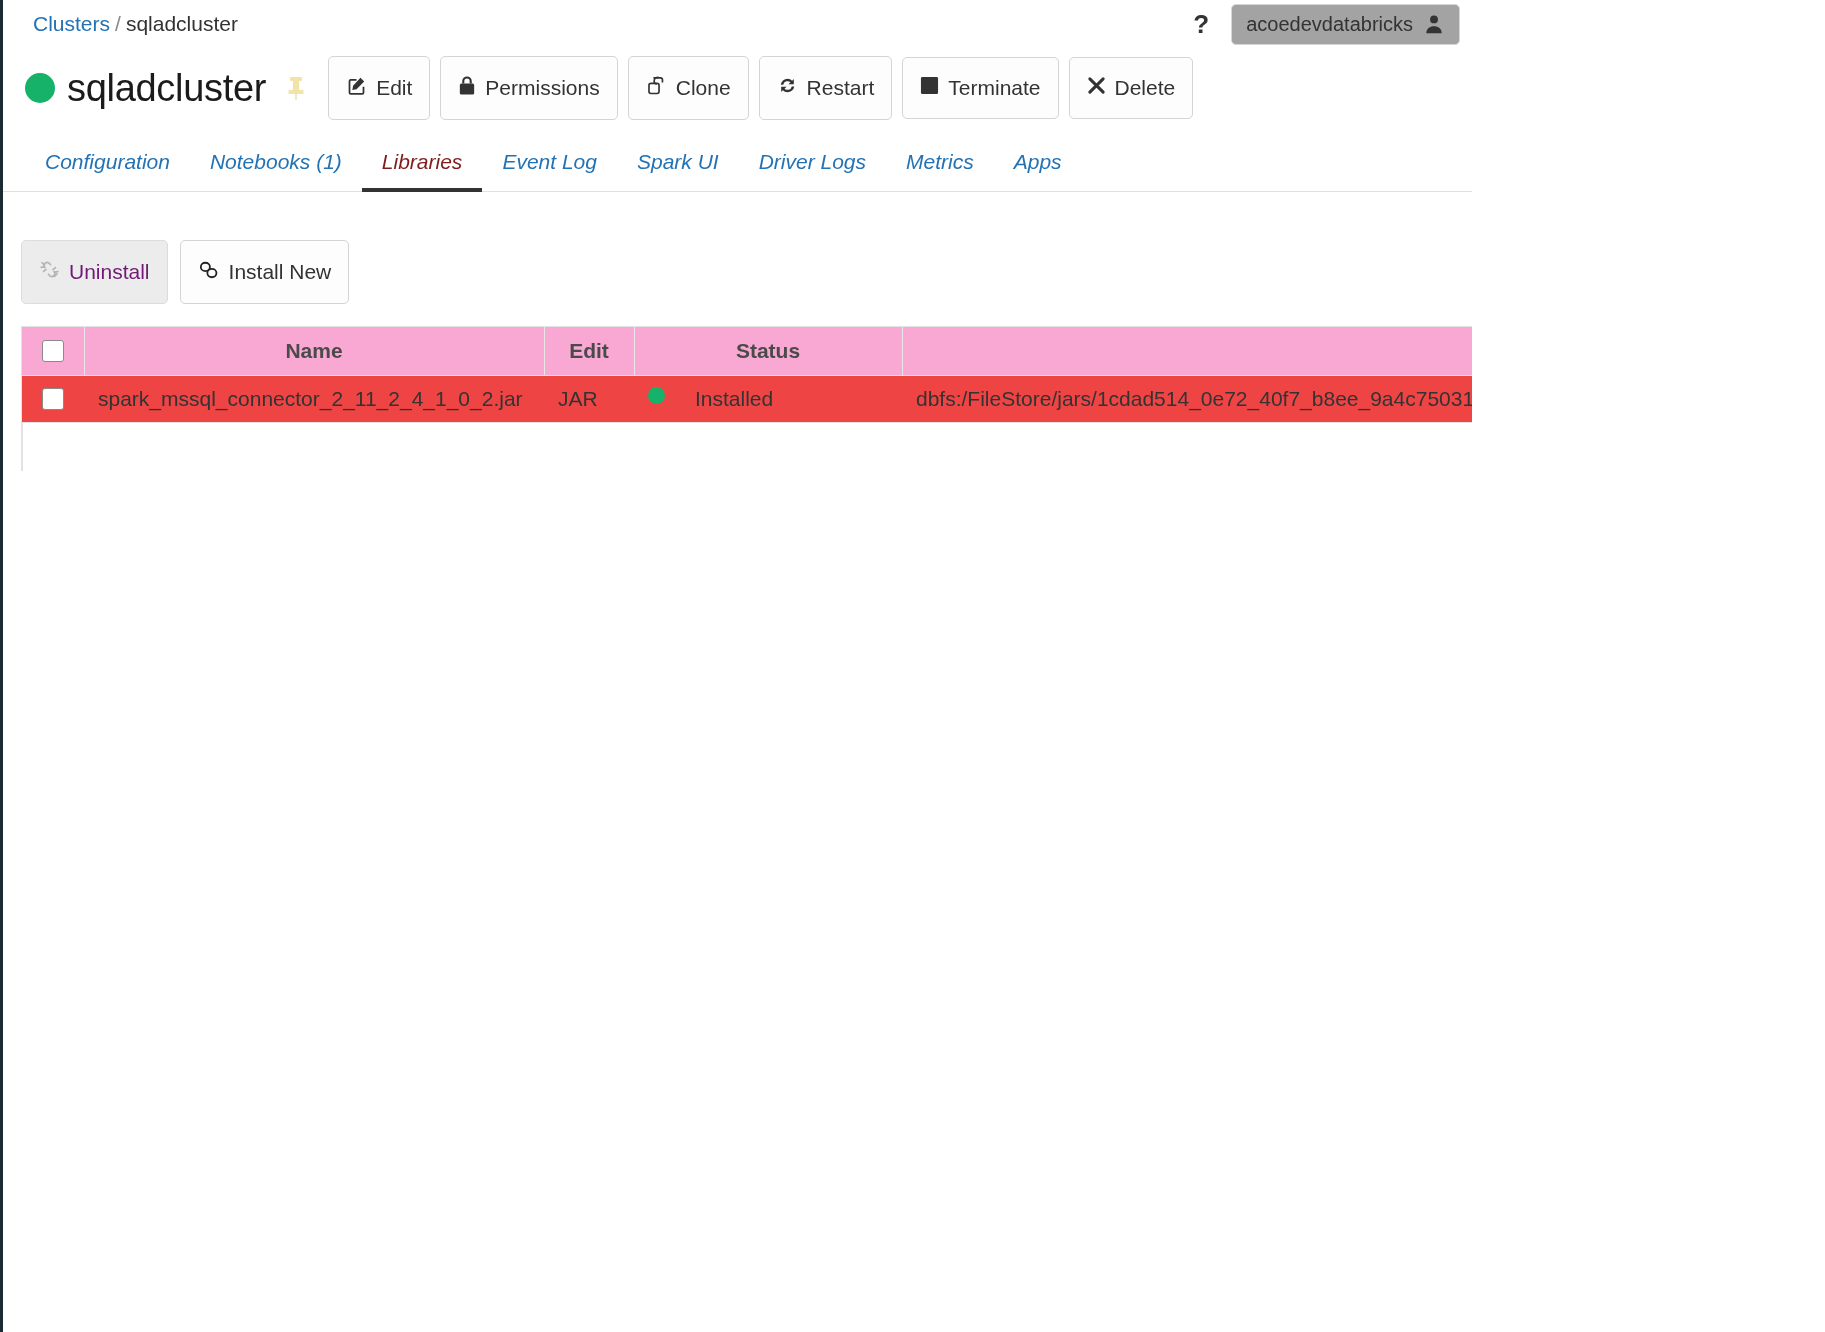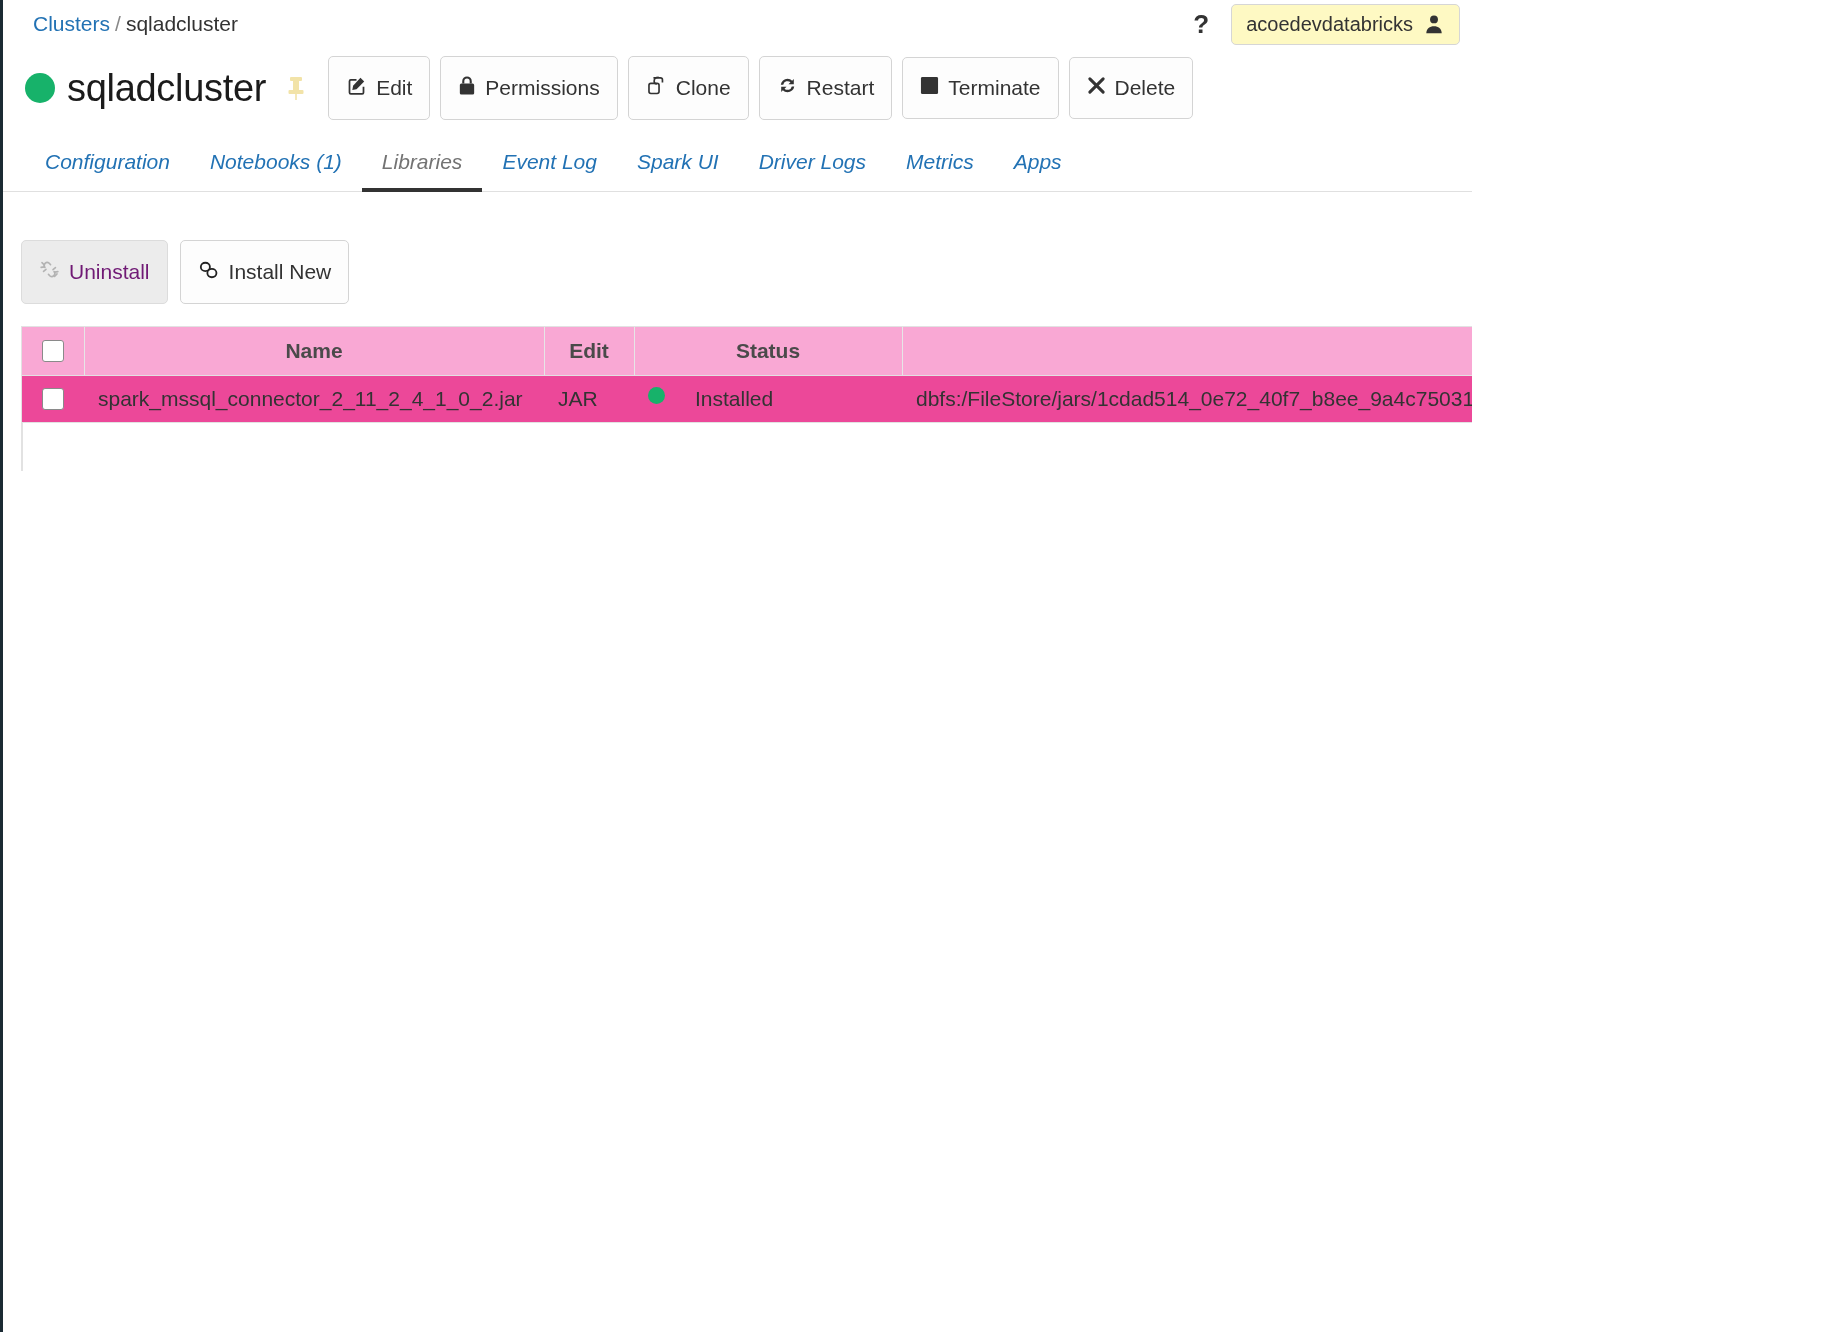--- a/index.html
+++ b/index.html
@@ -39,21 +39,21 @@
   }
   .help-icon {
     font-size: 26px; font-weight: bold; color: #333;
     cursor: pointer; line-height: 1;
     padding: 0 6px;
   }
   .user-chip {
     display: flex; align-items: center; gap: 10px;
     border: 1px solid #d6d6d6;
     border-radius: 5px;
-    background: #fef9c3;
+    background: #a3a3a3;
     padding: 8px 14px;
     font-size: 20px;
     color: #333;
     cursor: pointer;
     white-space: nowrap;
   }
   .user-chip svg { display:block; }
 
   
   .cluster-header {
@@ -107,21 +107,21 @@
   .tab {
     font-size: 21px;
     color: #2272b4;
     padding: 10px 20px 14px 20px;
     cursor: pointer;
     white-space: nowrap;
     border-bottom: 4px solid transparent;
     margin-bottom: -1px;
   }
   .tab.active {
-    color: #737373;
+    color: #7f1d1d;
     border-bottom-color: #333;
   }
   .tab .caret {
     display: inline-block;
     margin-left: 7px;
     border-left: 7px solid transparent;
     border-right: 7px solid transparent;
     border-top: 8px solid #2272b4;
     vertical-align: 3px;
   }
@@ -160,21 +160,21 @@
     border-bottom: 1px solid #e2e2e2;
     border-right: 1px solid #e6e6e6;
     white-space: nowrap;
   }
   table.libs tbody td {
     font-size: 21px;
     color: #333;
     padding: 11px 14px;
     border-bottom: 1px solid #e2e2e2;
     white-space: nowrap;
-    background: #ec4899;
+    background: #ef4444;
   }
   .col-check { width: 62px; }
   .col-name  { width: 460px; }
   .col-type  { width: 90px; }
   .col-status{ width: 268px; }
   .col-source{ width: 1520px; }
 
   .cb {
     width: 22px; height: 22px;
     border: 1px solid #8a8a8a;

